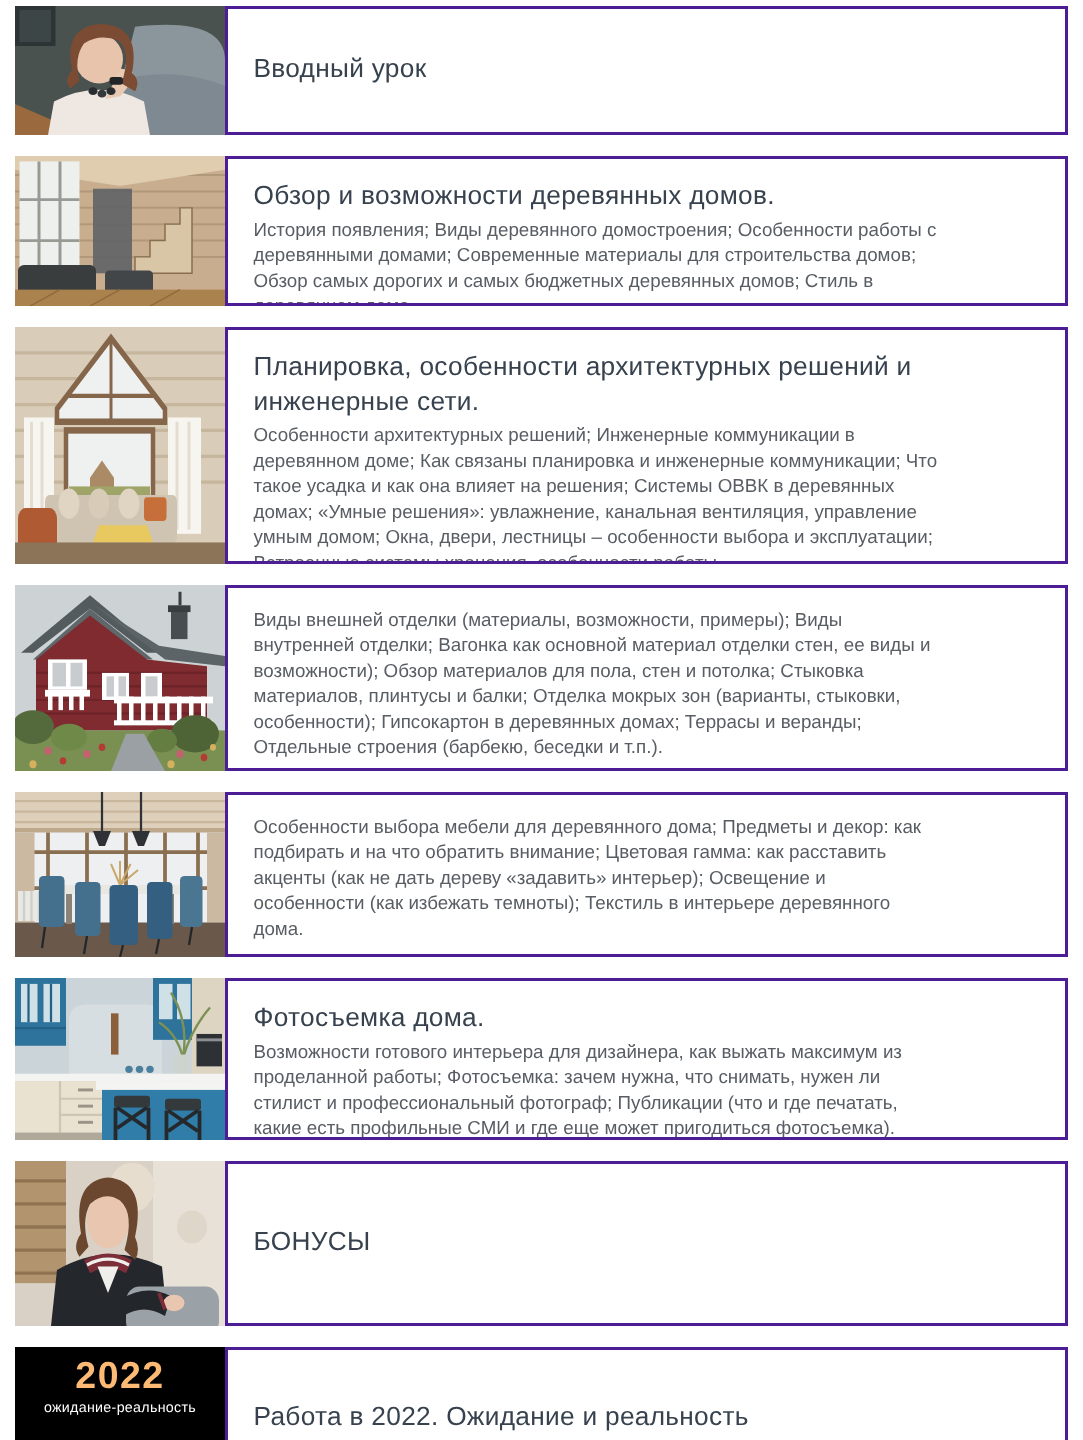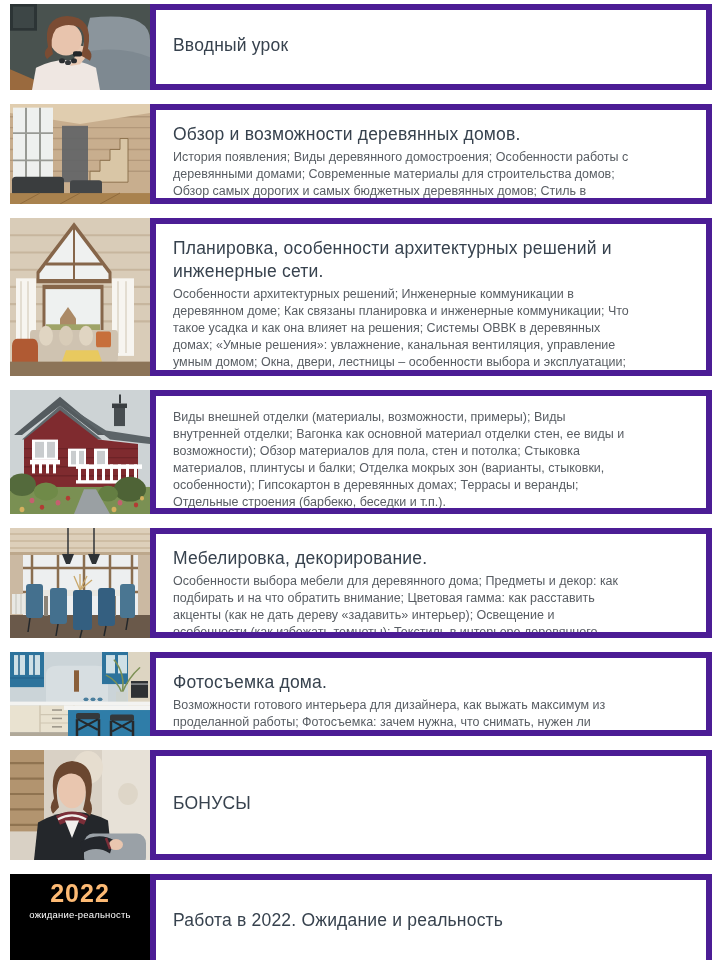--- a/index.html
+++ b/index.html
@@ -2,28 +2,28 @@
 <html><head>
 <meta charset="utf-8">
 <style>
   html,body { margin:0; padding:0; background:#ffffff; }
   body { font-family:"Liberation Sans", sans-serif; }
   .page { position:relative; width:722px; height:960px; overflow:hidden; background:#fff; }
   .rows { padding:4px 10px 0 10px; }
   .row { display:flex; margin-bottom:14px; }
   .thumb { flex:0 0 140px; width:140px; overflow:hidden; position:relative; background:#ddd; }
   .thumb svg { display:block; width:100%; height:100%; }
-  .card { flex:1; border:6px solid #4c1d95; background:#fff; box-sizing:border-box;
+  .card { flex:1; border:2px solid #4c1d95; background:#fff; box-sizing:border-box;
           padding:13px 20px 8px 17px; overflow:hidden; }
   .row.center .card { display:flex; flex-direction:column; justify-content:center; padding-top:0; padding-bottom:0; }
   .title { font-size:17.5px; font-weight:400; color:#37424e; margin:0 0 3px 0;
            line-height:1.3; letter-spacing:.2px; max-width:480px; }
   .desc  { font-size:12.5px; color:#585d63; line-height:17px; margin:0; max-width:458px; }
   .h86{height:86px} .h100{height:100px} .h158{height:158px} .h124{height:124px}
-  .h110{height:110px} .h108{height:84px} .h95{height:110px} .h96{height:96px}
+  .h110{height:110px} .h108{height:108px} .h95{height:110px} .h96{height:96px}
   .thumb-2022 { background:#000; display:flex; flex-direction:column; align-items:center;
                 justify-content:flex-start; padding-top:7px; box-sizing:border-box; }
   .thumb-2022 .big   { color:#fdba74; font-size:25px; font-weight:700; letter-spacing:1px; line-height:1.0; }
   .thumb-2022 .small { color:#fff; font-size:9.5px; margin-top:3px; letter-spacing:.2px; }
 </style>
 </head>
 <body>
 
 <div class="page">
   <div class="rows">
@@ -259,21 +259,20 @@
           <g stroke="#23272a" stroke-width="1.5">
             <line x1="20" y1="90" x2="18" y2="104"></line>
               <line x1="48" y1="96" x2="46" y2="108"></line>
             <line x1="72" y1="102" x2="70" y2="110"></line>
               <line x1="96" y1="98" x2="94" y2="108"></line>
             <line x1="118" y1="90" x2="116" y2="102"></line>
           </g>
         </svg>
       </div>
       <div class="card">
-        <h2 class="title">Мебелировка, декорирование.</h2>
         <p class="desc">Особенности выбора мебели для деревянного дома; Предметы и декор: как подбирать и на что обратить внимание; Цветовая гамма: как расставить акценты (как не дать дереву «задавить» интерьер); Освещение и особенности (как избежать темноты); Текстиль в интерьере деревянного дома.</p>
       </div>
     </div>
 
     <div class="row h108">
       <div class="thumb">
         <svg viewBox="0 0 140 110" preserveAspectRatio="none">
           <rect width="140" height="110" fill="#cbd4d8"></rect>
           <path d="M36 66 L36 30 Q36 18 48 18 L86 18 Q98 18 98 30 L98 66 Z" fill="#d7dee1"></path>
           <rect x="0" y="0" width="34" height="46" fill="#2d739c"></rect>

